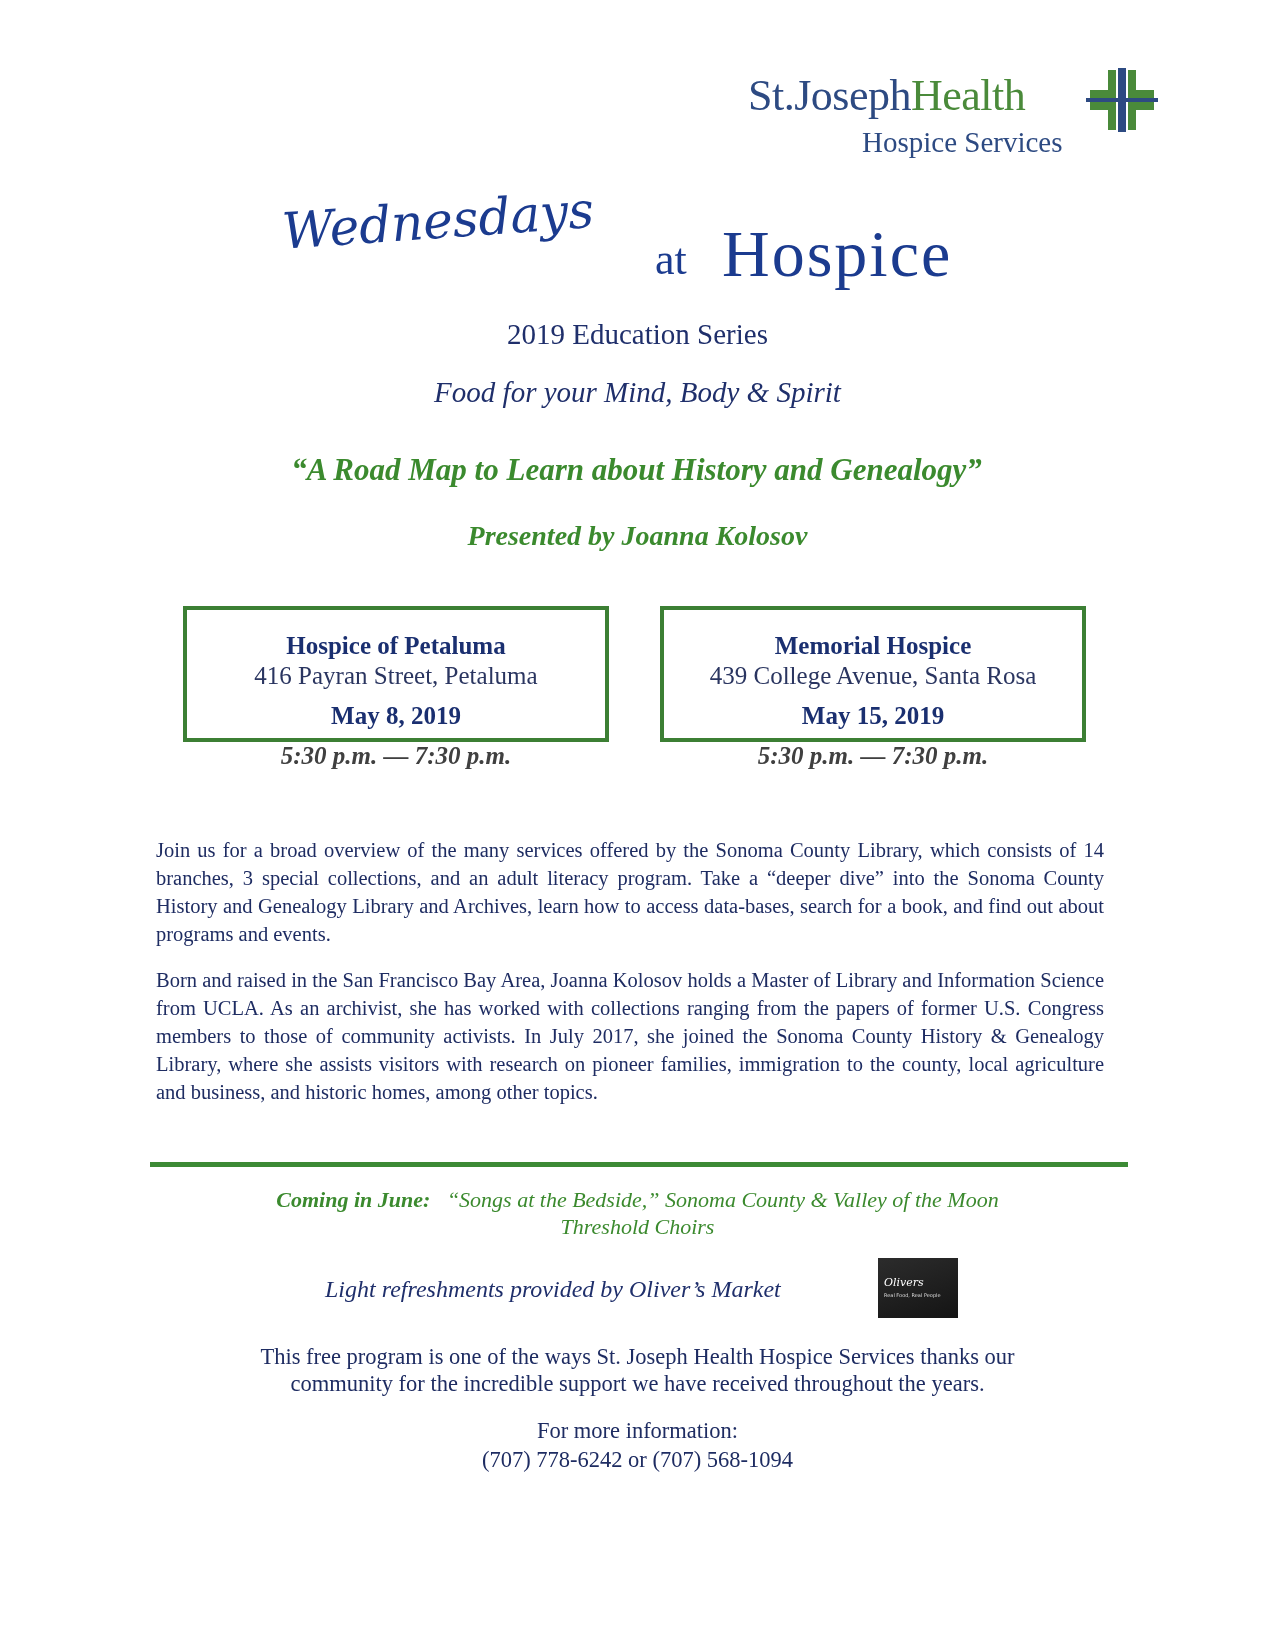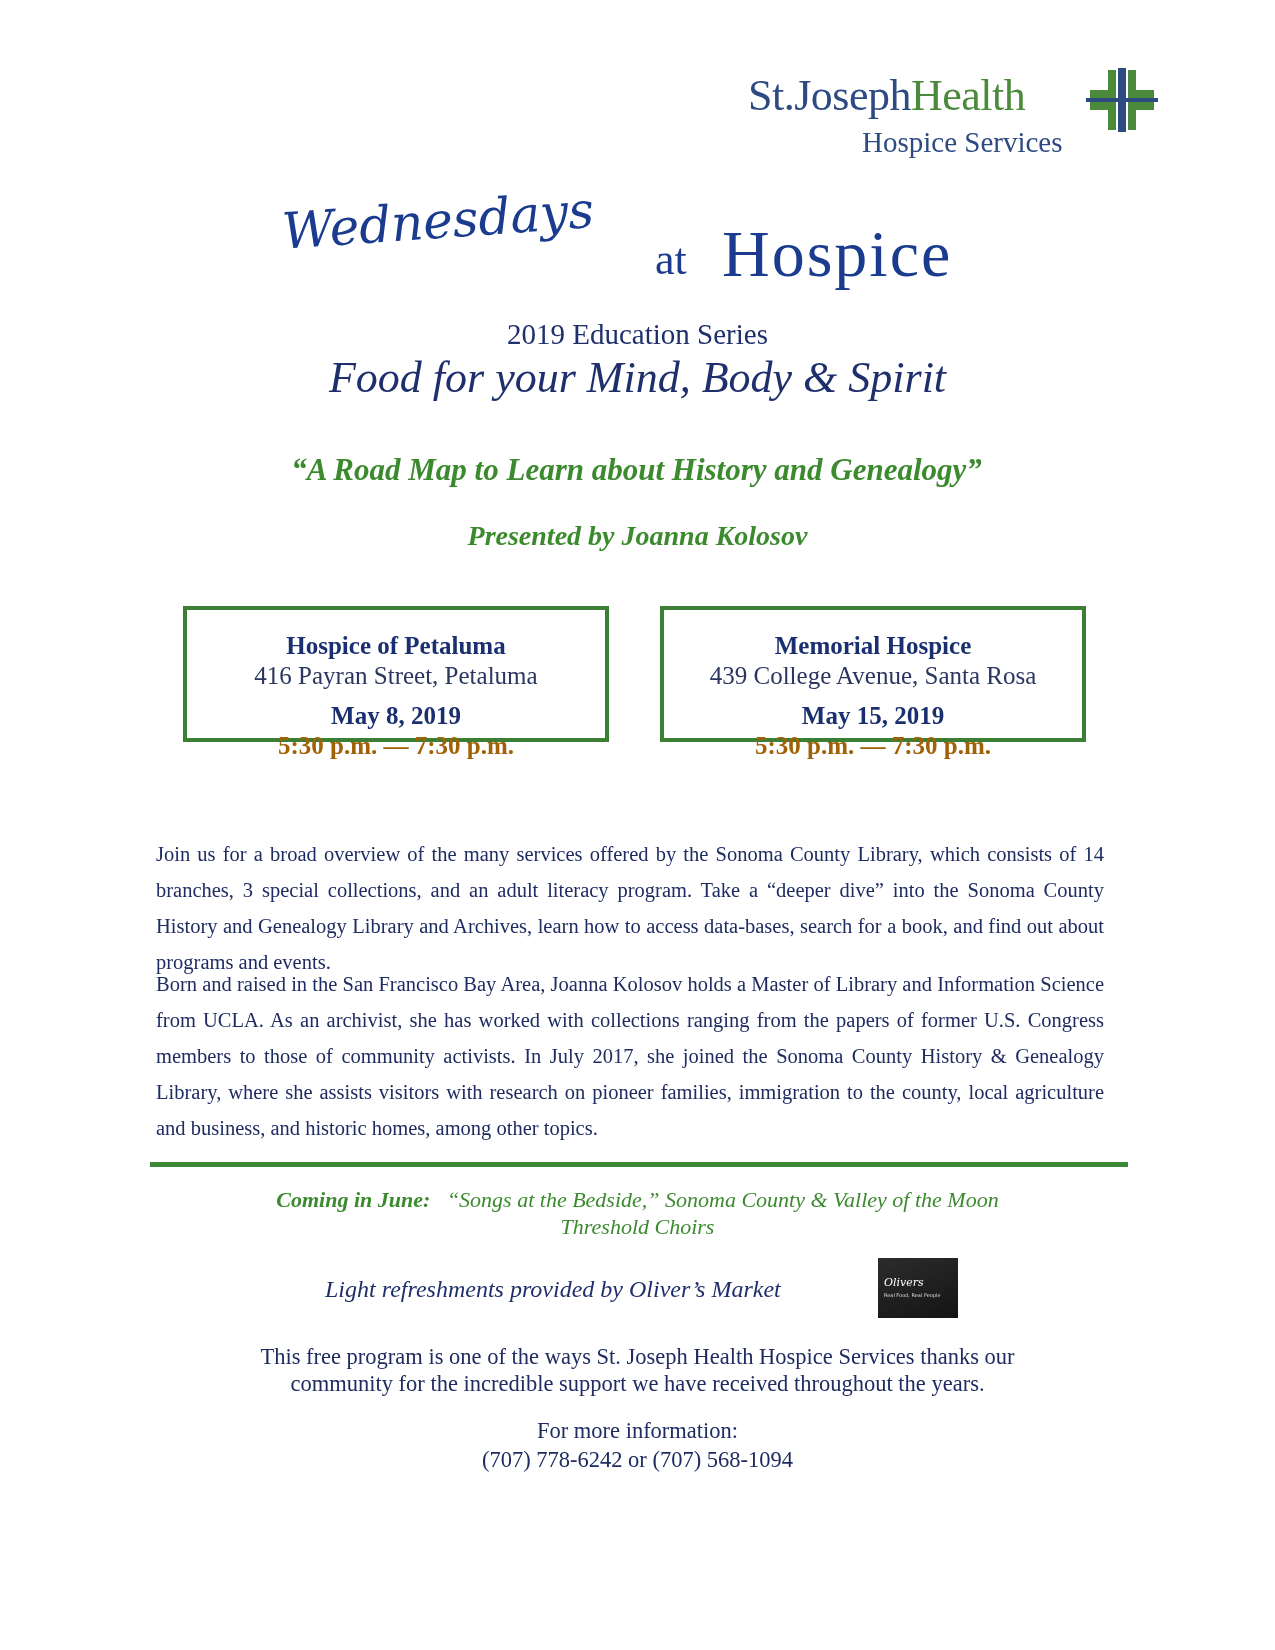--- a/index.html
+++ b/index.html
@@ -15,33 +15,33 @@
   #logo .name .hl { color:#4a8a3a; }
   #logo .sub { position:absolute; left:114px; top:64px; font-size:29px; color:#2d4a82; white-space:nowrap; }
   #logo .cross { position:absolute; left:338px; top:6px; width:72px; height:64px; }
 
   
   #title-script { left:282px; top:192px; font-size:50px; color:#1b3b8f; font-style:italic; font-family:"DejaVu Serif", serif; transform:rotate(-4deg); letter-spacing:0px; }
   #title-at { left:655px; top:234px; font-size:44px; color:#1b3b8f; }
   #title-hospice { left:722px; top:216px; font-size:66px; color:#1b3b8f; letter-spacing:2px; }
 
   #series { left:0; width:1275px; top:318px; font-size:29px; color:#1f2f6b; }
-  #tagline { left:0; width:1275px; top:352px; font-size:44px; font-style:italic; color:#1f2f6b; }
+  #tagline { left:0; width:1275px; top:376px; font-size:29px; font-style:italic; color:#1f2f6b; }
   #talk-title { left:0; width:1273px; top:452px; font-size:31px; font-style:italic; font-weight:bold; color:#3b8a2e; }
   #presenter { left:0; width:1275px; top:520px; font-size:28px; font-style:italic; font-weight:bold; color:#3b8a2e; }
 
   .venue { position:absolute; top:606px; width:426px; height:136px; border:4px solid #3c7f34; box-sizing:border-box; text-align:center; }
   #venue-1 { left:183px; }
   #venue-2 { left:660px; }
   .venue .vname { margin-top:22px; font-size:25px; font-weight:bold; color:#1a2f70; }
   .venue .vaddr { font-size:25px; color:#2a3560; margin-top:2px; }
   .venue .vdate { font-size:25px; font-weight:bold; color:#1a2f70; margin-top:12px; }
-  .venue .vtime { font-size:25px; font-weight:bold; color:#a16207; margin-top:2px; }
+  .venue .vtime { font-size:25px; font-weight:bold; color:#404040; margin-top:12px;font-style:italic; }
 
-  .para { left:156px; width:948px; font-size:20.5px; line-height:36px; color:#1e2c62; text-align:justify; }
+  .para { left:156px; width:948px; font-size:20.5px; line-height:28px; color:#1e2c62; text-align:justify; }
   #para-1 { top:836px; }
   #para-2 { top:966px; }
 
   #divider { left:150px; top:1162px; width:978px; height:5px; background:#3c8a35; }
 
   #coming { left:0; width:1275px; top:1186px; font-size:22px; color:#3b8a2e; font-style:italic; line-height:27px; }
   #coming .lead { font-weight:bold; }
 
   #refresh { left:325px; top:1276px; font-size:24px; font-style:italic; color:#1f2f6b; }
   #olivers-logo { left:878px; top:1258px; width:80px; height:60px; background:linear-gradient(160deg,#2c2c2c,#141414); }

